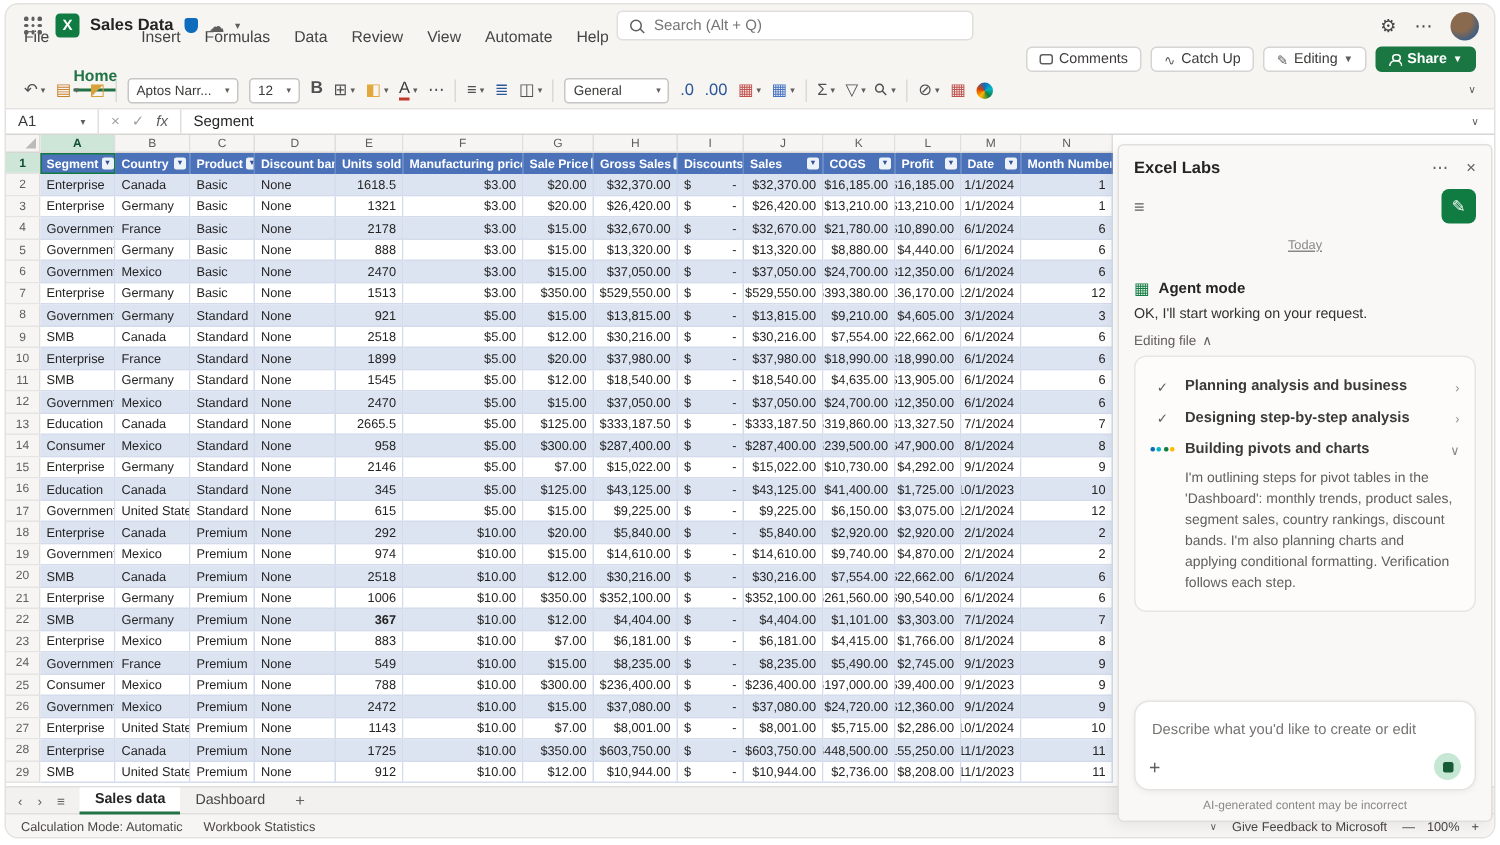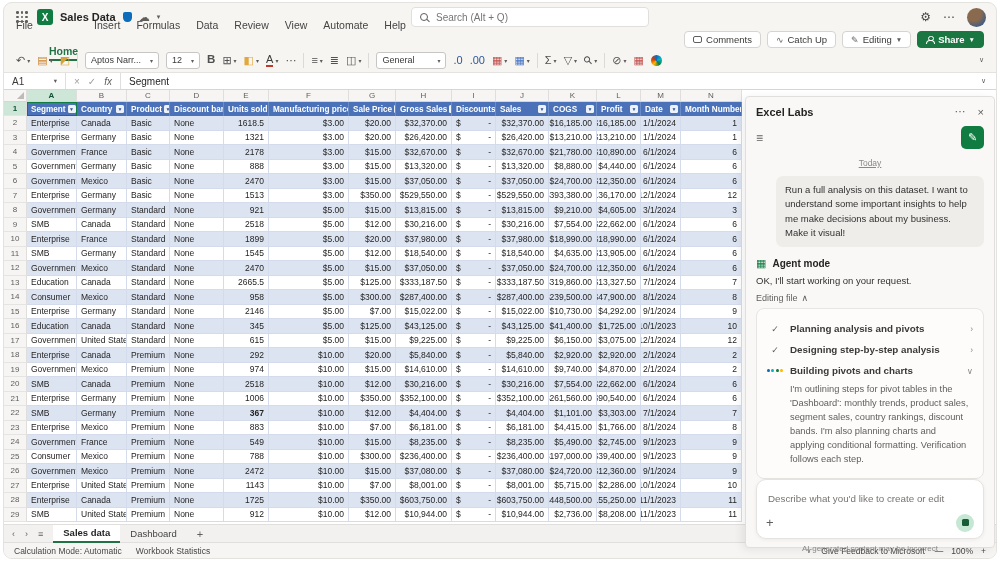--- a/index.html
+++ b/index.html
@@ -974,34 +974,33 @@
       <div class="p-head-actions">
         <span data-name="panel-more-icon">⋯</span>
         <span data-name="panel-close-icon">×</span>
       </div>
     </div>
     <div class="p-row2">
       <span class="hamburger" data-name="chat-history-icon">≡</span>
       <div class="compose" data-name="new-chat-button">✎</div>
     </div>
     <div class="p-date" data-name="conversation-date">Today</div>
-    <div class="user-bubble" data-name="user-message">Run a full analysis on this dataset. I want to understand some important insights to help me make decisions about my business. Make it visual!</div>
     <div class="agent-row">
       <span class="agent-ico" data-name="agent-mode-icon">▦</span>
       <span class="agent-label" data-name="agent-mode-label">Agent mode</span>
     </div>
     <div class="agent-reply" data-name="agent-reply">OK, I'll start working on your request.</div>
     <div class="editing-file" data-name="editing-file-toggle">
       <span data-name="editing-file-label">Editing file</span>
       <span data-name="chevron-up-icon">∧</span>
     </div>
     <div class="steps-card" data-name="agent-steps-card" id="steps">
         <div class="step" data-name="step-row">
           <span class="check" data-name="step-check-icon">✓</span>
-          <span class="lbl" data-name="step-label">Planning analysis and pivots</span>
+          <span class="lbl" data-name="step-label">Planning analysis and business</span>
           <span class="sc" data-name="chevron-right-icon">›</span>
         </div>
         <div class="step" data-name="step-row">
           <span class="check" data-name="step-check-icon">✓</span>
           <span class="lbl" data-name="step-label">Designing step-by-step analysis</span>
           <span class="sc" data-name="chevron-right-icon">›</span>
         </div>
         <div class="step" data-name="step-row">
           <span class="dots" data-name="step-loading-icon">
             <i style="background: rgb(15, 108, 189);"></i>

